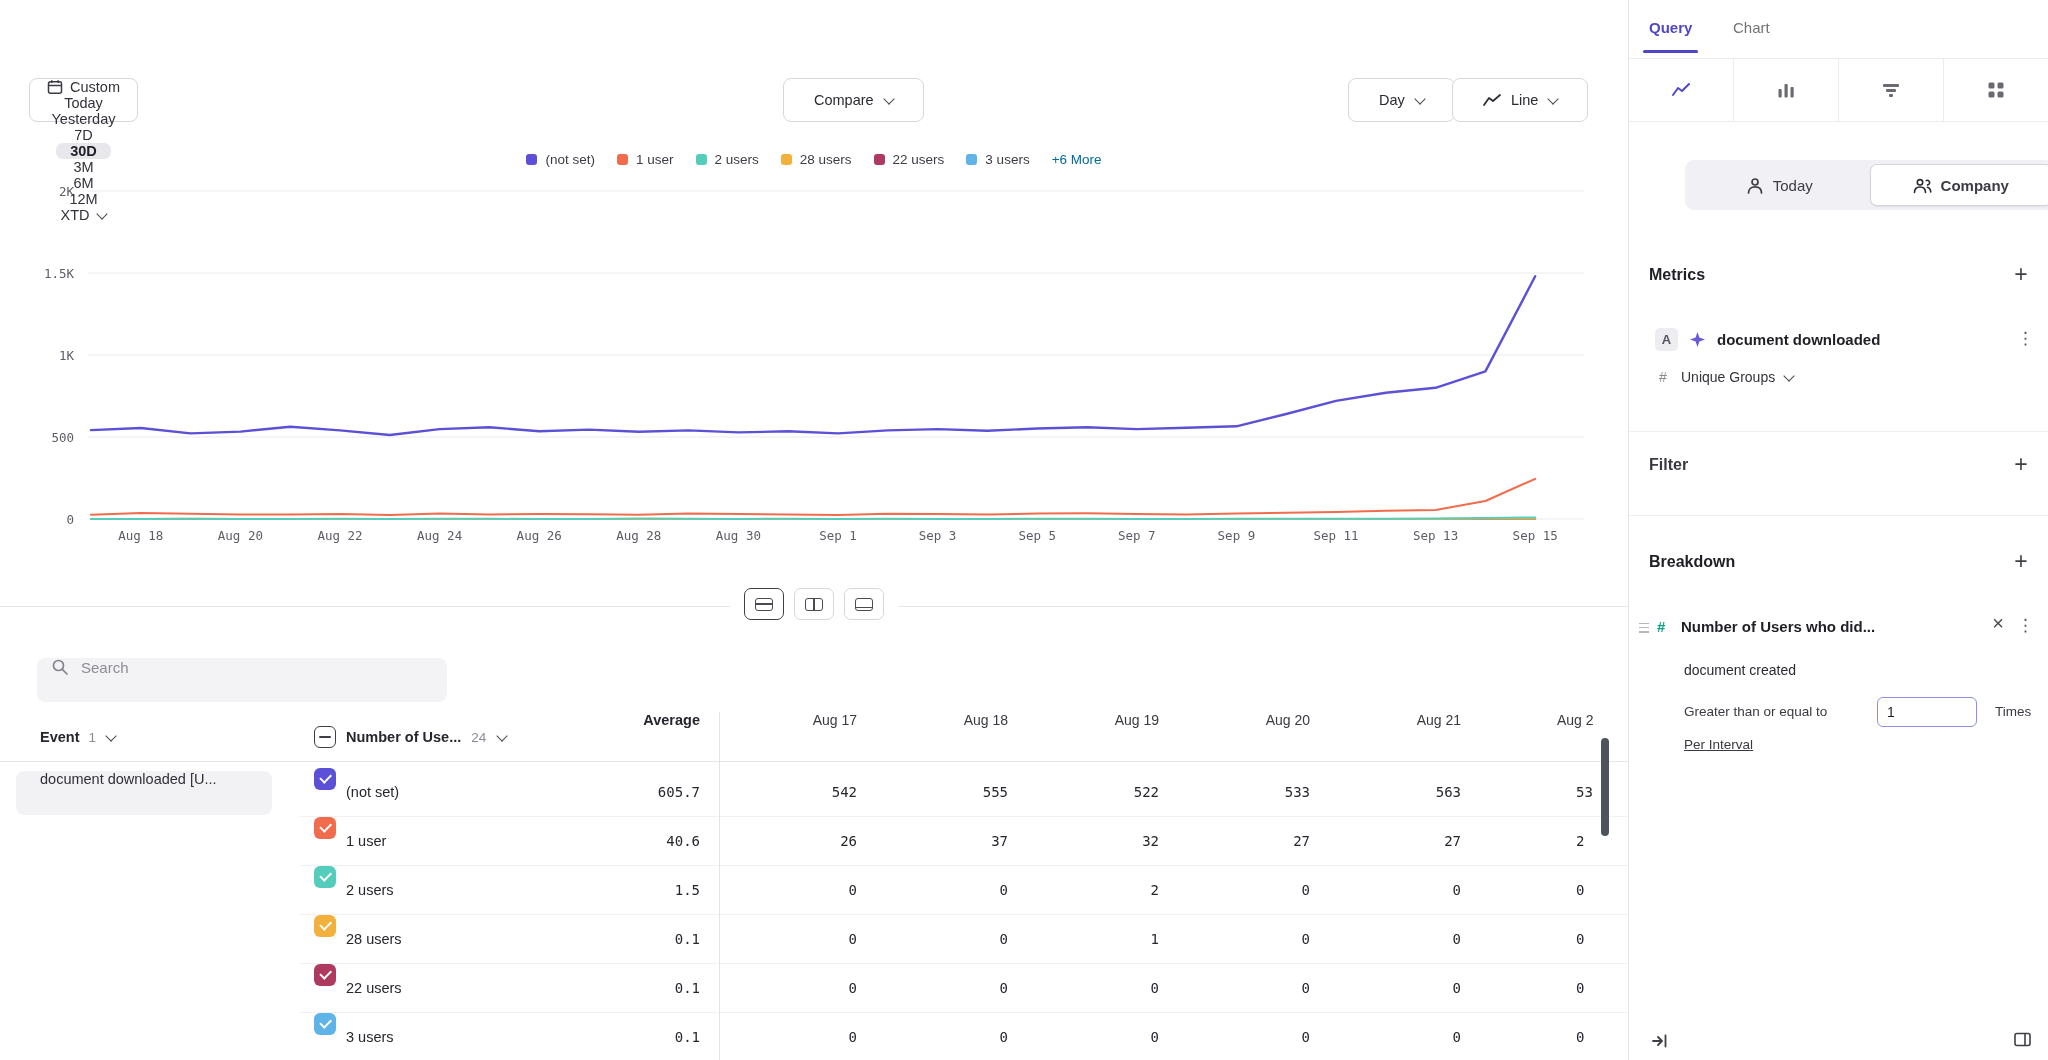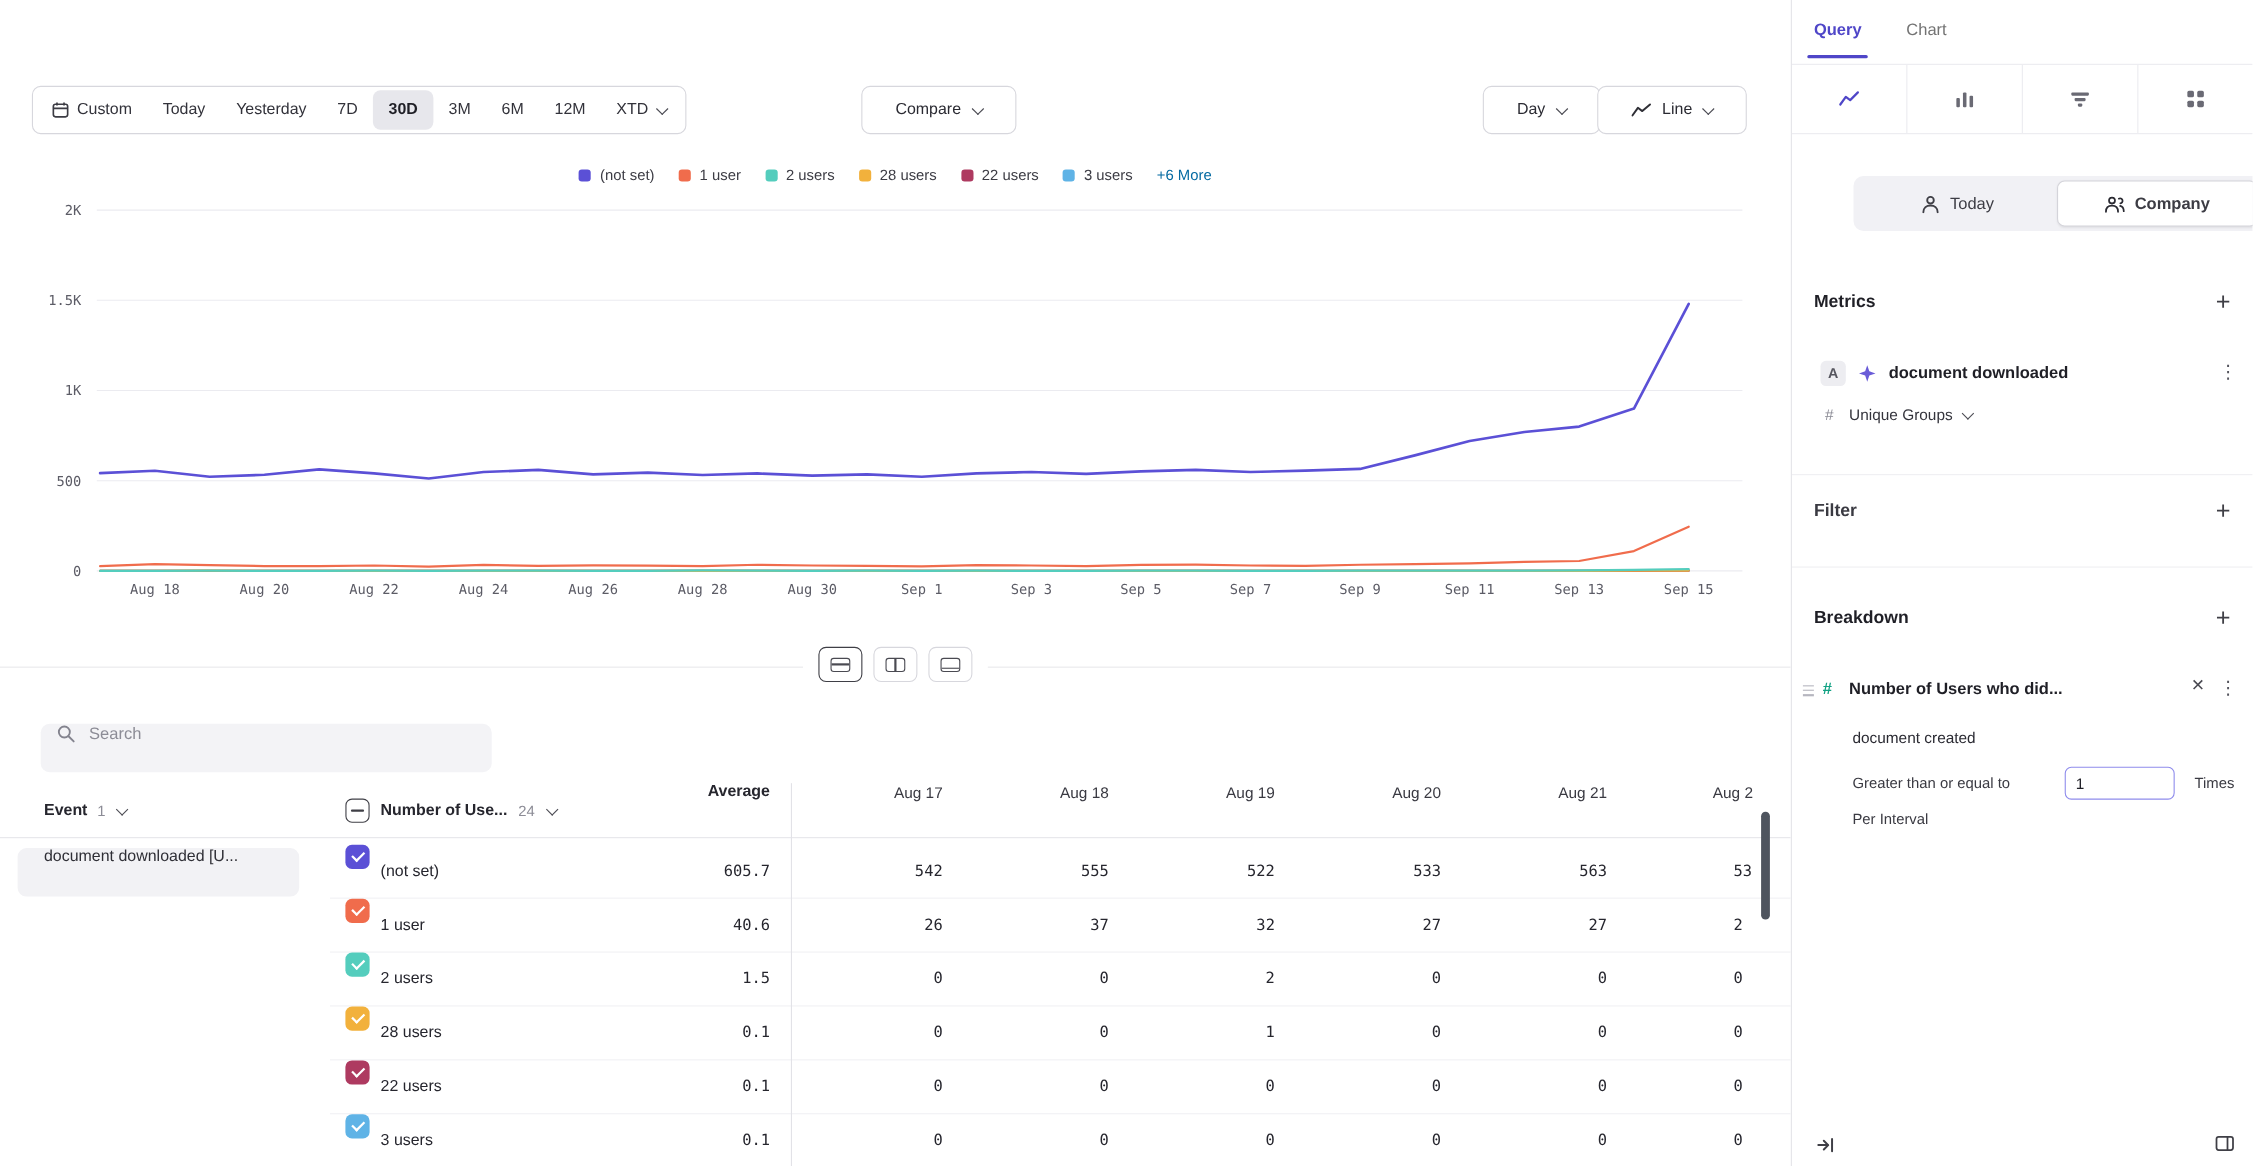--- a/index.html
+++ b/index.html
@@ -1,20 +1,20 @@
 <!DOCTYPE html>
 <html><head>
 <meta charset="utf-8">
 <style>
   html,body{margin:0;padding:0;background:#fff;font-family:"Liberation Sans",sans-serif;color:#1f1f26;}
   .app{position:relative;width:2048px;height:1060px;overflow:hidden;background:#fff;}
   .main{position:absolute;left:0;top:0;width:1628px;height:1060px;overflow:hidden;}
 
   
-  .range-group{position:absolute;left:29px;top:78px;height:44px;display:flex;align-items:center;border:1px solid #d7d7dd;border-radius:8px;background:#fff;padding:0 3px;box-sizing:border-box;}
+  .range-group{position:absolute;left:29px;top:78px;height:44px;display:flex;align-items:center;border:1px solid #d7d7dd;border-radius:8px;background:#fff;padding:0 3px;box-sizing:border-box;flex-direction:column;}
   .range-item{display:flex;align-items:center;gap:7px;height:36px;padding:0 14px;border:none;background:none;font:500 14.5px "Liberation Sans",sans-serif;color:#32323a;border-radius:7px;cursor:pointer;white-space:nowrap;}
   .range-item.active{background:#e7e7ec;font-weight:700;color:#1f1f26;}
   .btn{display:flex;align-items:center;gap:9px;height:44px;padding:0 30px;border:1px solid #d7d7dd;border-radius:8px;background:#fff;font:500 14.5px "Liberation Sans",sans-serif;color:#2a2a32;cursor:pointer;box-sizing:border-box;}
   #compareBtn{position:absolute;left:783px;top:78px;}
   #dayBtn{position:absolute;left:1348px;top:78px;}
   #lineBtn{position:absolute;left:1452px;top:78px;}
   .chev{width:7px;height:7px;border-right:1.6px solid #4a4a52;border-bottom:1.6px solid #4a4a52;transform:rotate(45deg);display:inline-block;margin-top:-3px;margin-left:2px;flex:none;}
 
   
   .legend{position:absolute;left:0;top:152px;width:1628px;display:flex;justify-content:center;align-items:center;gap:22px;font-size:13.5px;color:#3c3c44;z-index:2;}
@@ -84,21 +84,21 @@
   .m-measure{position:absolute;left:52px;top:369px;font:500 14px "Liberation Sans",sans-serif;color:#34343c;display:flex;align-items:center;gap:8px;cursor:pointer;}
   .b-handle{position:absolute;left:10px;top:620px;cursor:grab;}
   .b-handle span{display:block;width:10px;height:1.6px;background:#b6b6bf;margin:2.6px 0;}
   .b-hash{position:absolute;left:28px;top:618px;font:700 15px "Liberation Sans",sans-serif;color:#13a284;}
   .b-title{position:absolute;left:52px;top:618px;font:600 15px "Liberation Sans",sans-serif;color:#1f1f26;white-space:nowrap;}
   .b-close{position:absolute;right:44px;top:613px;font-size:20px;color:#4a4a52;cursor:pointer;line-height:1;}
   .b-event{position:absolute;left:55px;top:662px;font:500 14px "Liberation Sans",sans-serif;color:#2a2a32;}
   .b-cond{position:absolute;left:55px;top:704px;font:13.5px "Liberation Sans",sans-serif;color:#3a3a42;}
   .b-input{position:absolute;left:248px;top:697px;width:100px;height:30px;border:1.5px solid #8f8cec;border-radius:6px;font:14px "Liberation Sans",sans-serif;padding:0 9px;color:#1f1f26;outline:none;background:#fff;box-sizing:border-box;}
   .b-times{position:absolute;left:366px;top:704px;font:13.5px "Liberation Sans",sans-serif;color:#3a3a42;}
-  .b-per{position:absolute;left:55px;top:737px;font:13.5px "Liberation Sans",sans-serif;color:#3a3a42;}
+  .b-per{position:absolute;left:55px;top:737px;font:13.5px "Liberation Sans",sans-serif;color:#3a3a42;text-decoration:underline;}
   .collapse-icon{position:absolute;left:22px;top:1032px;cursor:pointer;}
   .panel-toggle{position:absolute;right:16px;top:1030px;cursor:pointer;}
 </style>
 </head>
 <body>
 
 <div class="app">
   <div class="main">
 
     <svg id="chart" width="1628" height="560">

